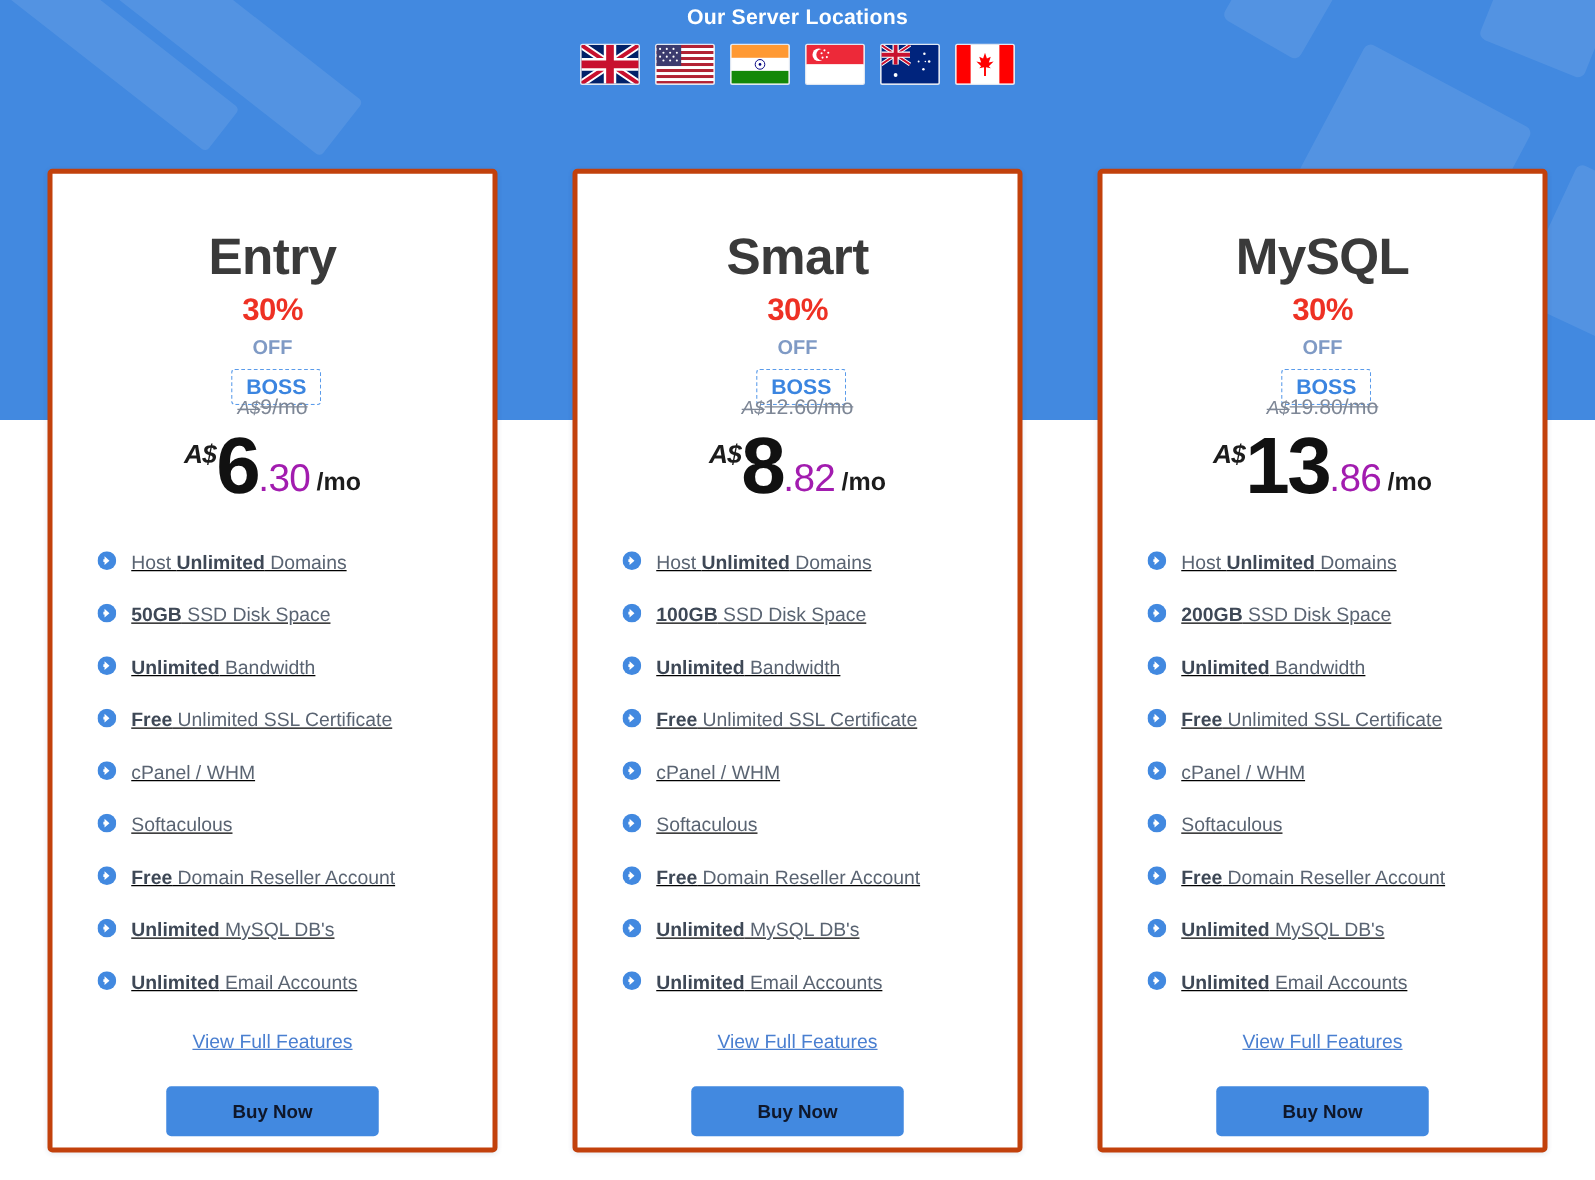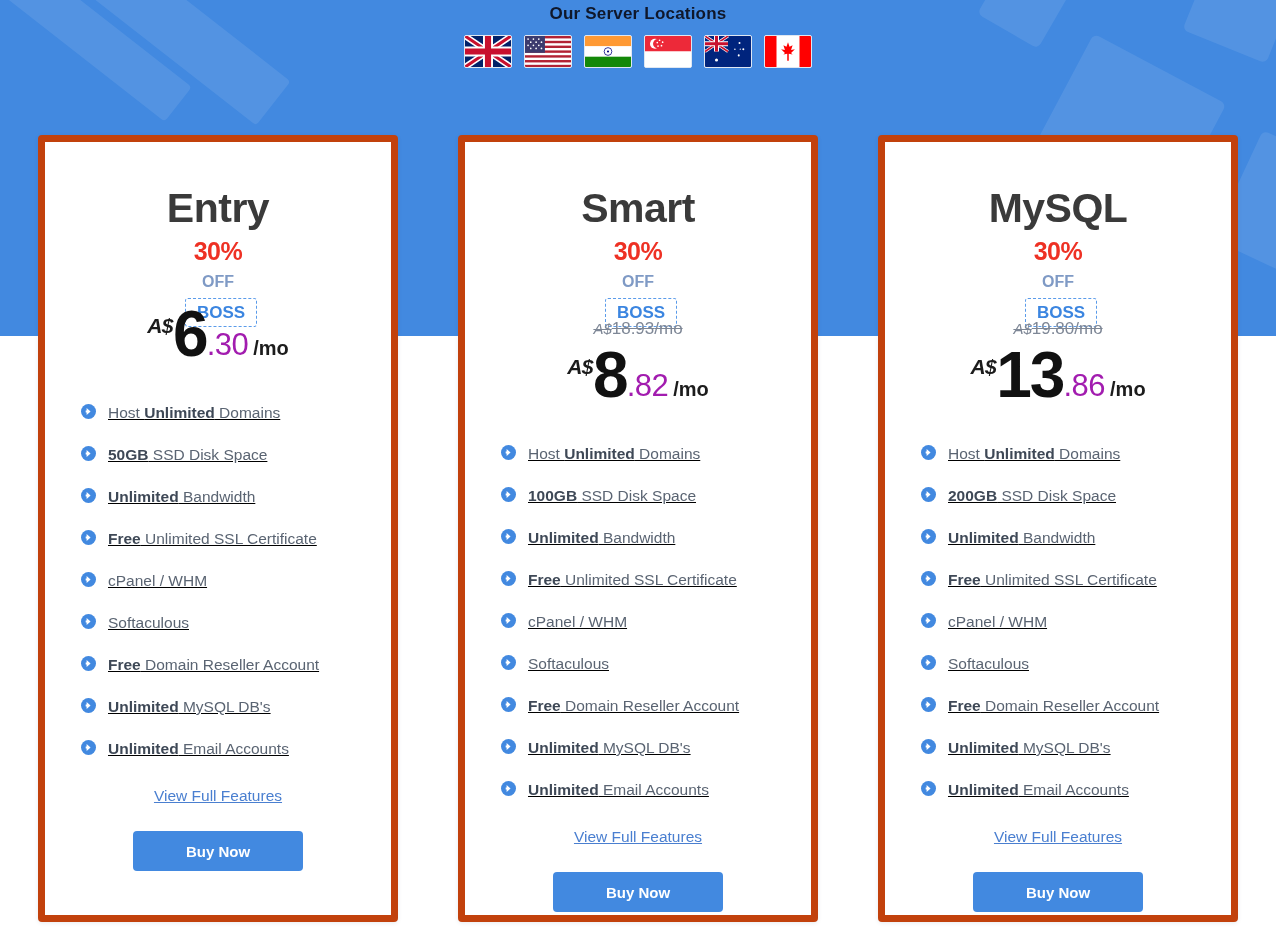--- a/index.html
+++ b/index.html
@@ -18,41 +18,41 @@
   .deco { position:absolute; background:rgba(255,255,255,0.09); }
   .deco.d1 { left:-120px; top:-60px; width:440px; height:56px; transform:rotate(38deg); border-radius:4px; }
   .deco.d2 { left:-90px;  top:-10px; width:300px; height:44px; transform:rotate(38deg); border-radius:4px; }
   .deco.d3 { left:1050px; top:60px;  width:150px; height:150px; transform:rotate(28deg); border-radius:6px; }
   .deco.d4 { left:1196px; top:-40px; width:90px;  height:90px;  transform:rotate(22deg); border-radius:6px; }
   .deco.d5 { left:990px;  top:-34px; width:70px;  height:70px;  transform:rotate(30deg); border-radius:6px; }
   .deco.d6 { left:1232px; top:150px; width:120px; height:120px; transform:rotate(25deg); border-radius:6px; }
 
   .hero-title {
     position:absolute; left:0; top:4px; width:1276px;
-    text-align:center; color:#0f172a;
+    text-align:center; color:#ffffff;
     font-size:17px; font-weight:bold; letter-spacing:.2px;
   }
   .flags {
     position:absolute; left:0; top:35px; width:1276px;
     display:flex; justify-content:center; gap:12px;
   }
   .flag {
     width:48px; height:33px; border:1px solid #dfe7f2; border-radius:2px;
     overflow:hidden; position:relative; background:#fff; flex:none;
   }
   .flag svg { display:block; width:100%; height:100%; }
 
   
   .cards {
     position:absolute; left:0; top:135px; width:1276px;
     display:flex; justify-content:center; gap:60px;
   }
   .card {
     width:360px; height:787px; background:#ffffff;
-    border:7px solid #c2410c; border-radius:4px;
+    border:4px solid #c2410c; border-radius:4px;
     box-shadow:0 1px 4px rgba(30,60,110,.10);
     padding:46px 26px 0 26px; position:relative;
   }
   .plan-name {
     text-align:center; font-size:41px; font-weight:bold;
     color:#3a3a3a; letter-spacing:-.5px; line-height:1;
   }
 
   .off-row {
     display:flex; align-items:center; justify-content:center;
@@ -94,21 +94,21 @@
   }
   .features li b { color:#3e4856; font-weight:bold; }
   .bullet { width:15px; height:15px; flex:none; }
 
   .full-link {
     display:block; text-align:center; margin-top:17px;
     color:#4a7fd0; font-size:15.5px; text-decoration:underline;
   }
   .buy {
     display:block; width:170px; margin:26px auto 3px auto;
-    background:#4289e0; color:#ffffff; border:none; border-radius:4px;
+    background:#4289e0; color:#0f172a; border:none; border-radius:4px;
     height:40px; font-size:15px; font-weight:bold;
     font-family:"Liberation Sans", sans-serif; cursor:pointer;
   }
 </style>
 </head>
 <body>
 
 <div class="hero">
   <div class="deco d1"></div>
   <div class="deco d2"></div>
@@ -214,20 +214,23 @@
 
 <div class="cards">
 
   <div class="card">
     <div class="plan-name">Entry</div>
     <div class="off-row">
       <span class="pct">30%</span>
       <span class="off">OFF</span>
       <span class="coupon">BOSS</span>
     </div>
+    <div class="old-price">
+      <span class="cur">A$</span><span>9</span><span>/mo</span>
+    </div>
     <div class="price">
       <span class="cur">A$</span>
       <span class="whole">6</span>
       <span class="cents">.30</span>
       <span class="per">/mo</span>
     </div>
     <ul class="features">
         <li>
           <span><svg class="bullet" viewBox="0 0 16 16" aria-hidden="true">
               <circle cx="8" cy="8" r="8" fill="#4289e0"></circle>
@@ -297,21 +300,21 @@
   </div>
 
   <div class="card">
     <div class="plan-name">Smart</div>
     <div class="off-row">
       <span class="pct">30%</span>
       <span class="off">OFF</span>
       <span class="coupon">BOSS</span>
     </div>
     <div class="old-price">
-      <span class="cur">A$</span><span>18.93</span><span>/mo</span>
+      <span class="cur">A$</span><span>12.60</span><span>/mo</span>
     </div>
     <div class="price">
       <span class="cur">A$</span>
       <span class="whole">8</span>
       <span class="cents">.82</span>
       <span class="per">/mo</span>
     </div>
     <ul class="features">
         <li>
           <span><svg class="bullet" viewBox="0 0 16 16" aria-hidden="true">

